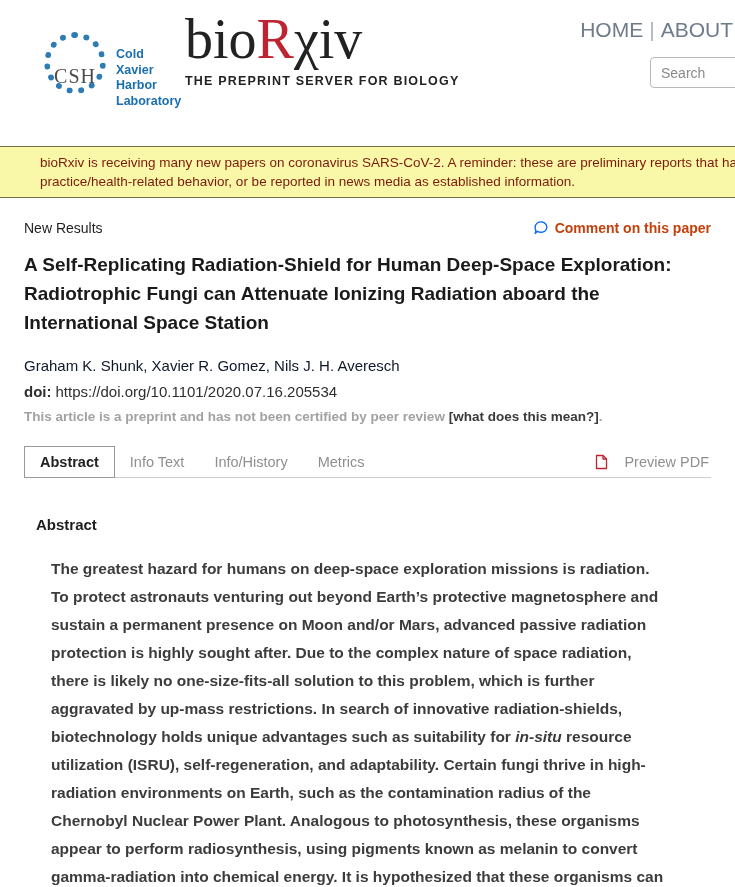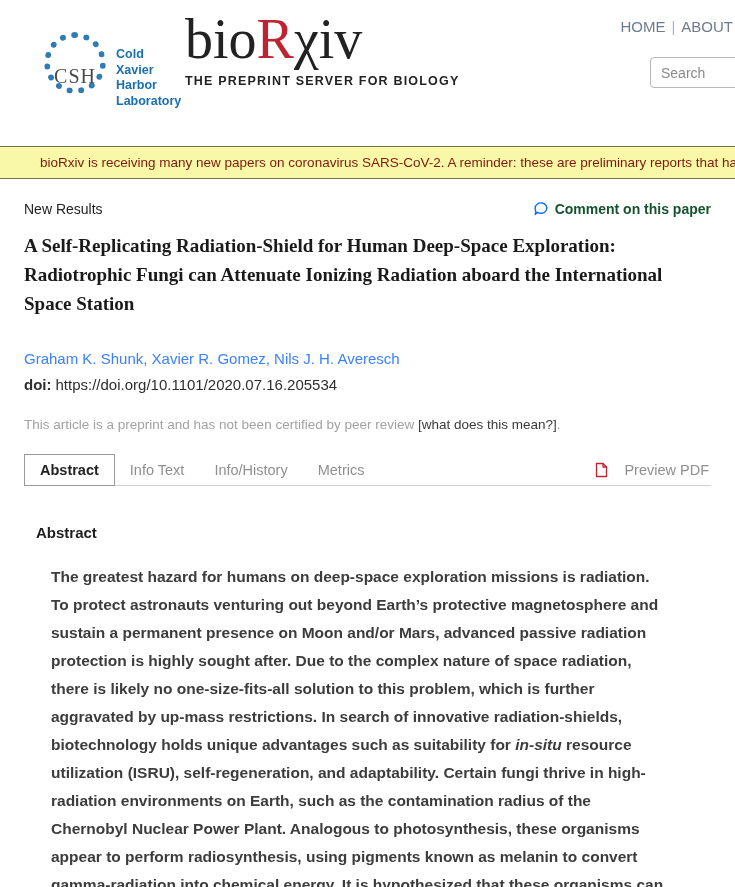--- a/index.html
+++ b/index.html
@@ -11,46 +11,46 @@
   .csh-logo { position:absolute; left:44px; top:16px; display:flex; align-items:center; cursor:pointer; }
   .csh-ring { width:62px; height:62px; border:6px dotted #2e7cb5; border-radius:50%;
               display:flex; align-items:flex-end; justify-content:center; }
   .csh-acronym { font-family:"Liberation Serif", serif; font-size:20px; color:#4a4a4a; letter-spacing:1px; }
   .csh-name { margin-left:10px; color:#1a6fb0; font-weight:bold; font-size:12.5px; line-height:15.5px;margin-top:31px; }
   .biorxiv-logo { position:absolute; left:185px; top:8px; cursor:pointer; }
   .wordmark { font-family:"Liberation Serif", serif; font-size:56px; line-height:62px; color:#222; }
   .wordmark .accent { color:#bd2330; }
   .tagline { font-size:12.5px; font-weight:bold; letter-spacing:1.2px; color:#222; margin-top:4px; }
   .top-nav { position:absolute; top:18px; right:2px; white-space:nowrap;
-             font-size:15px; color:#6e7b8a; }
+             font-size:21px; color:#6e7b8a; }
   .top-nav .navlink { cursor:pointer; }
   .top-nav .sep { color:#aab3bc; margin:0 6px; }
   .search-box { position:absolute; top:57px; left:650px; width:130px; height:31px;
                 border:1px solid #b9b9b9; border-radius:4px; padding:0 10px;
                 font-size:14px; color:#444; outline:none; font-family:"Liberation Sans",sans-serif; }
   .search-box::placeholder { color:#8a8a8a; }
 
   
   .banner { border-top:1px solid #73734a; border-bottom:1px solid #73734a;
             background:#f8f8a8; padding:6px 0 6px 40px; }
   .banner .bline { white-space:nowrap; overflow:hidden; font-size:13.5px; line-height:19px; color:#7c1a0a; }
 
   
   .main { padding:0 24px; }
   .meta-row { margin-top:22px; display:flex; justify-content:space-between; align-items:center; }
   .category { font-size:14px; color:#1e1e1e; }
-  .comment-link { display:flex; align-items:center; gap:6px; color:#14532d;
+  .comment-link { display:flex; align-items:center; gap:6px; color:#c2410c;
                   font-weight:bold; font-size:14px; cursor:pointer; }
   .paper-title { margin-top:14px; font-size:19px; font-weight:bold; line-height:29px;
-                 color:#1a1a1a; max-width:685px;font-family:Liberation Serif, serif; }
-  .authors { margin-top:32px; font-size:15px; color:#3b82f6; }
+                 color:#1a1a1a; max-width:685px; }
+  .authors { margin-top:20px; font-size:15px; color:#0f172a; }
   .doi-line { margin-top:9px; font-size:15px; color:#2e2e2e; }
   .doi-line b { margin-right:4px; }
   .doi-url { color:#2e2e2e; cursor:pointer; }
-  .preprint-note { margin-top:24px; font-size:13.5px; color:#a2a2a2; }
+  .preprint-note { margin-top:9px; font-size:13.5px; color:#a2a2a2;font-weight:bold; }
   .preprint-note .note-link { color:#3a3a3a; cursor:pointer; }
 
   
   .tabs { margin-top:22px; display:flex; align-items:flex-end; border-bottom:1px solid #cfcfcf; }
   .tab { padding:7px 15px; font-size:14.5px; color:#8f8f8f; cursor:pointer; }
   .tab.active { border:1px solid #9a9a9a; margin-bottom:-1px; background:#fff;
                 color:#222; font-weight:bold; }
   .preview-pdf { margin-left:auto; display:flex; align-items:center; gap:16px;
                  font-size:14.5px; color:#8f8f8f; padding:7px 2px; cursor:pointer; }
 
@@ -83,20 +83,21 @@
 
   <div class="top-nav">
     <span class="navlink">HOME</span><span class="sep">|</span><span class="navlink">ABOUT</span>
   </div>
 
   <input class="search-box" type="text" placeholder="Search" style="">
 </div>
 
 <div class="banner">
   <div class="bline">bioRxiv is receiving many new papers on coronavirus SARS-CoV-2.  A reminder: these are preliminary reports that have not been peer-reviewed. They should not be regarded as conclusive, guide clinical</div>
+  <div class="bline">practice/health-related behavior, or be reported in news media as established information.</div>
 </div>
 
 <div class="main">
 
   <div class="meta-row">
     <span class="category">New Results</span>
     <span class="comment-link">
       <svg width="16" height="16" viewBox="0 0 16 16">
         <path d="M2.2 7.1 a5.8 5.2 0 1 1 2.4 4.2 L2.2 13.4 l0.7 -2.8 a5.8 5.2 0 0 1 -0.7 -3.5 z" fill="none" stroke="#0b6ef0" stroke-width="1.4" stroke-linejoin="round"></path>
       </svg>

